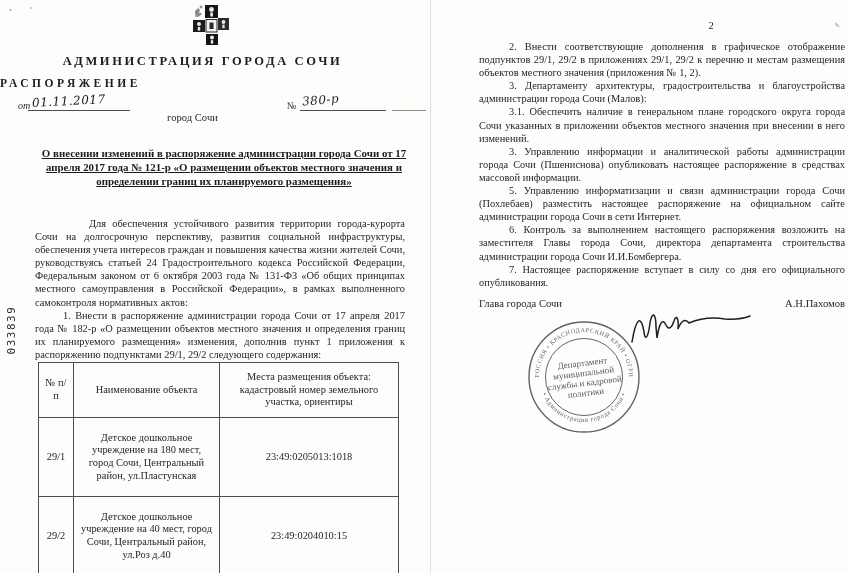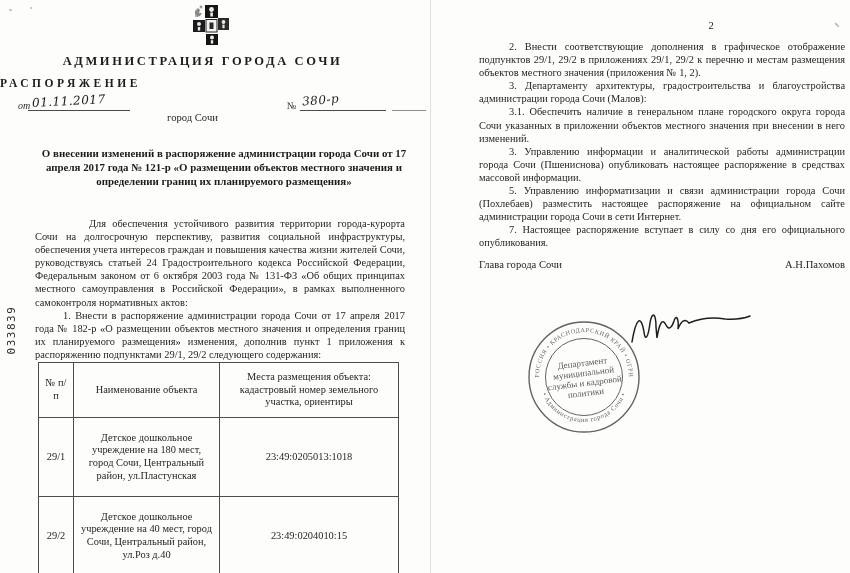--- a/index.html
+++ b/index.html
@@ -24,21 +24,21 @@
   }
   .small-label{font-size:10px;color:#2a2a2a;}
   .hand{
     display:inline-block;font-style:italic;font-size:12px;color:#1c1c1c;
     transform:rotate(-3deg);letter-spacing:.5px;font-family:"DejaVu Serif",serif;
   }
   .u-line{position:absolute;border-top:1px solid #4a4a4a;height:0;}
   .city{position:absolute;left:0;top:112px;width:385px;text-align:center;font-size:10.6px;}
   .title{
     position:absolute;left:38px;top:146px;width:372px;text-align:center;
-    font-weight:bold;font-size:10.9px;line-height:14.2px;color:#1b1b1b;
+    font-weight:bold;font-size:10.9px;line-height:14.2px;color:#1b1b1b;text-decoration:underline;
   }
   .body-block{position:absolute;left:35px;top:217px;width:370px;}
   .body-block p{margin:0;font-size:10.4px;line-height:13.1px;text-align:justify;}
   .ind-lg{text-indent:54px;}
   .ind-sm{text-indent:28px;}
 
   
   .obj-table{
     position:absolute;left:38px;top:362px;width:360px;
     border-collapse:collapse;table-layout:fixed;
@@ -152,20 +152,21 @@
   <div class="page page-right">
 
     <div class="page-num">2</div>
 
     <div class="rp-body">
       <p>2. Внести соответствующие дополнения в графическое отображение подпунктов 29/1, 29/2 в приложениях 29/1, 29/2 к перечню и местам размещения объектов местного значения (приложения № 1, 2).</p>
       <p>3. Департаменту архитектуры, градостроительства и благоустройства администрации города Сочи (Малов):</p>
       <p>3.1. Обеспечить наличие в генеральном плане городского округа города Сочи указанных в приложении объектов местного значения при внесении в него изменений.</p>
       <p>3. Управлению информации и аналитической работы администрации города Сочи (Пшениснова) опубликовать настоящее распоряжение в средствах массовой информации.</p>
       <p>5. Управлению информатизации и связи администрации города Сочи (Похлебаев) разместить настоящее распоряжение на официальном сайте администрации города Сочи в сети Интернет.</p>
+      <p>6. Контроль за выполнением настоящего распоряжения возложить на заместителя Главы города Сочи, директора департамента строительства администрации города Сочи И.И.Бомбергера.</p>
       <p>7. Настоящее распоряжение вступает в силу со дня его официального опубликования.</p>
 
       <div class="sig-row">
         <span>Глава города Сочи</span>
         <span>А.Н.Пахомов</span>
       </div>
     </div>
 
     <svg class="signature-svg" viewBox="0 0 130 52">
       <path d="M6,40 C10,16 15,12 18,30 C19,39 22,37 24,21 C26,9 30,11 30,25 L31,36

